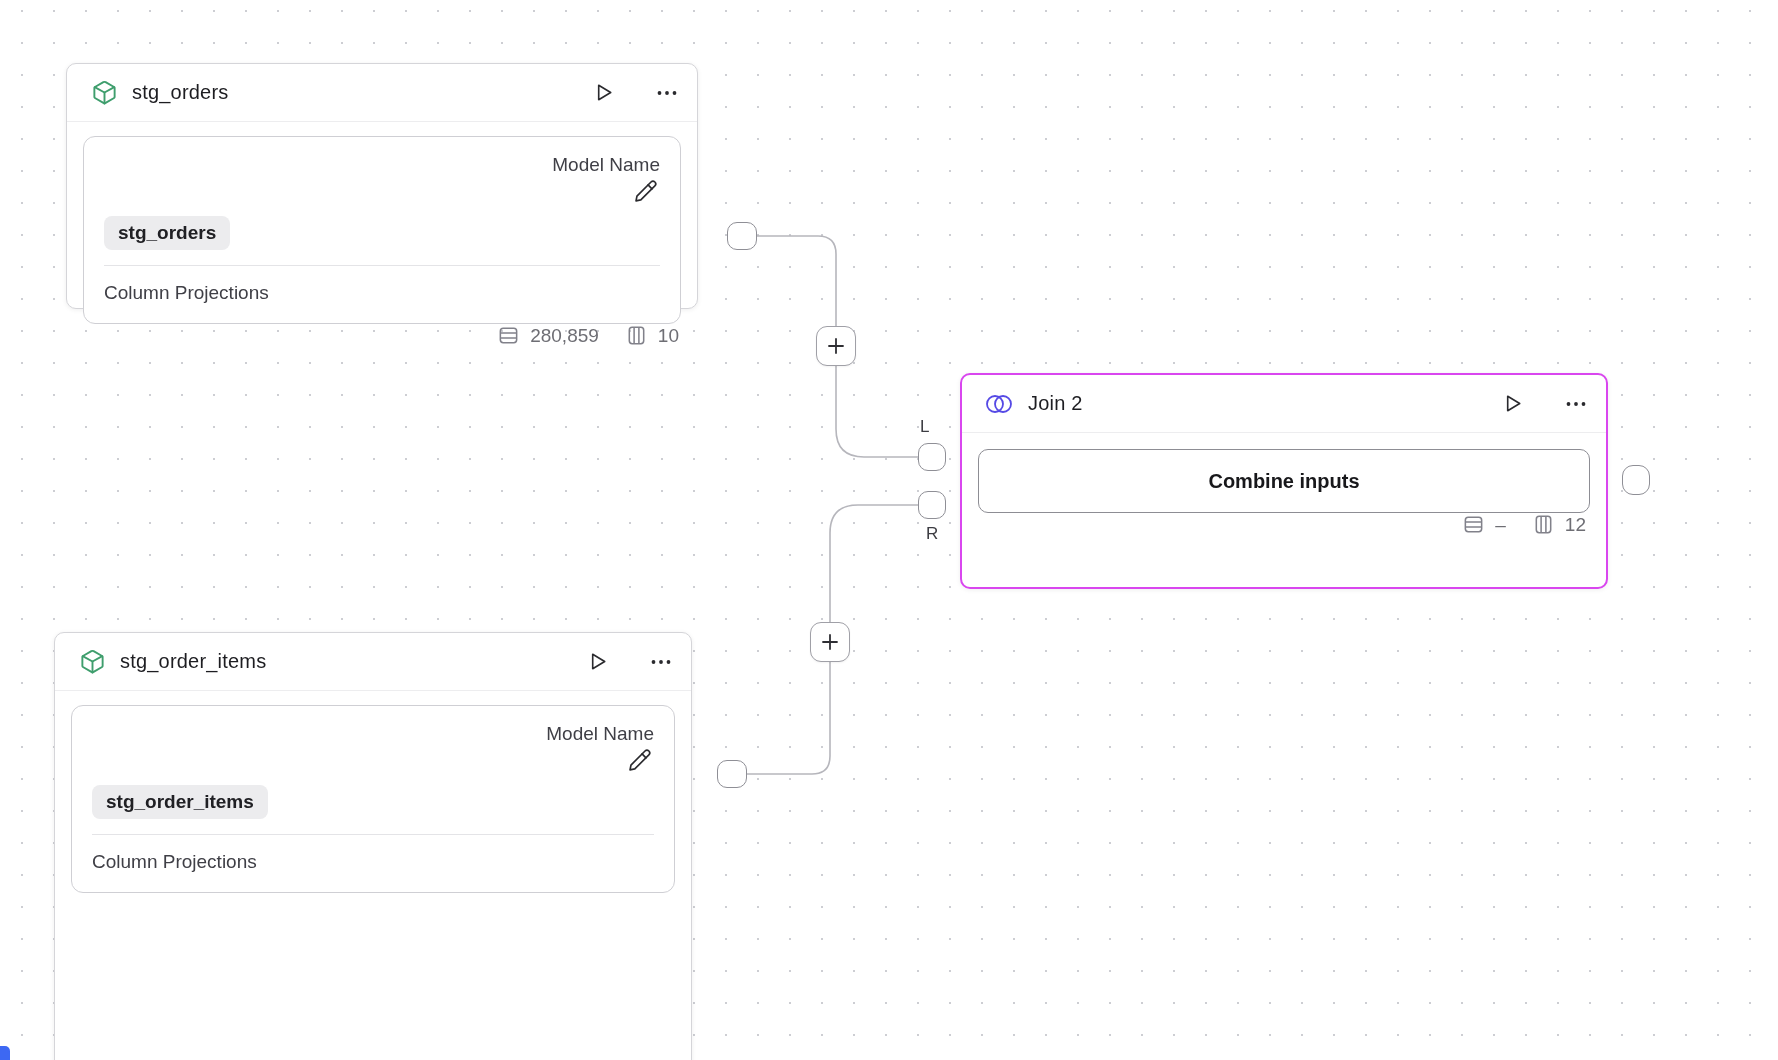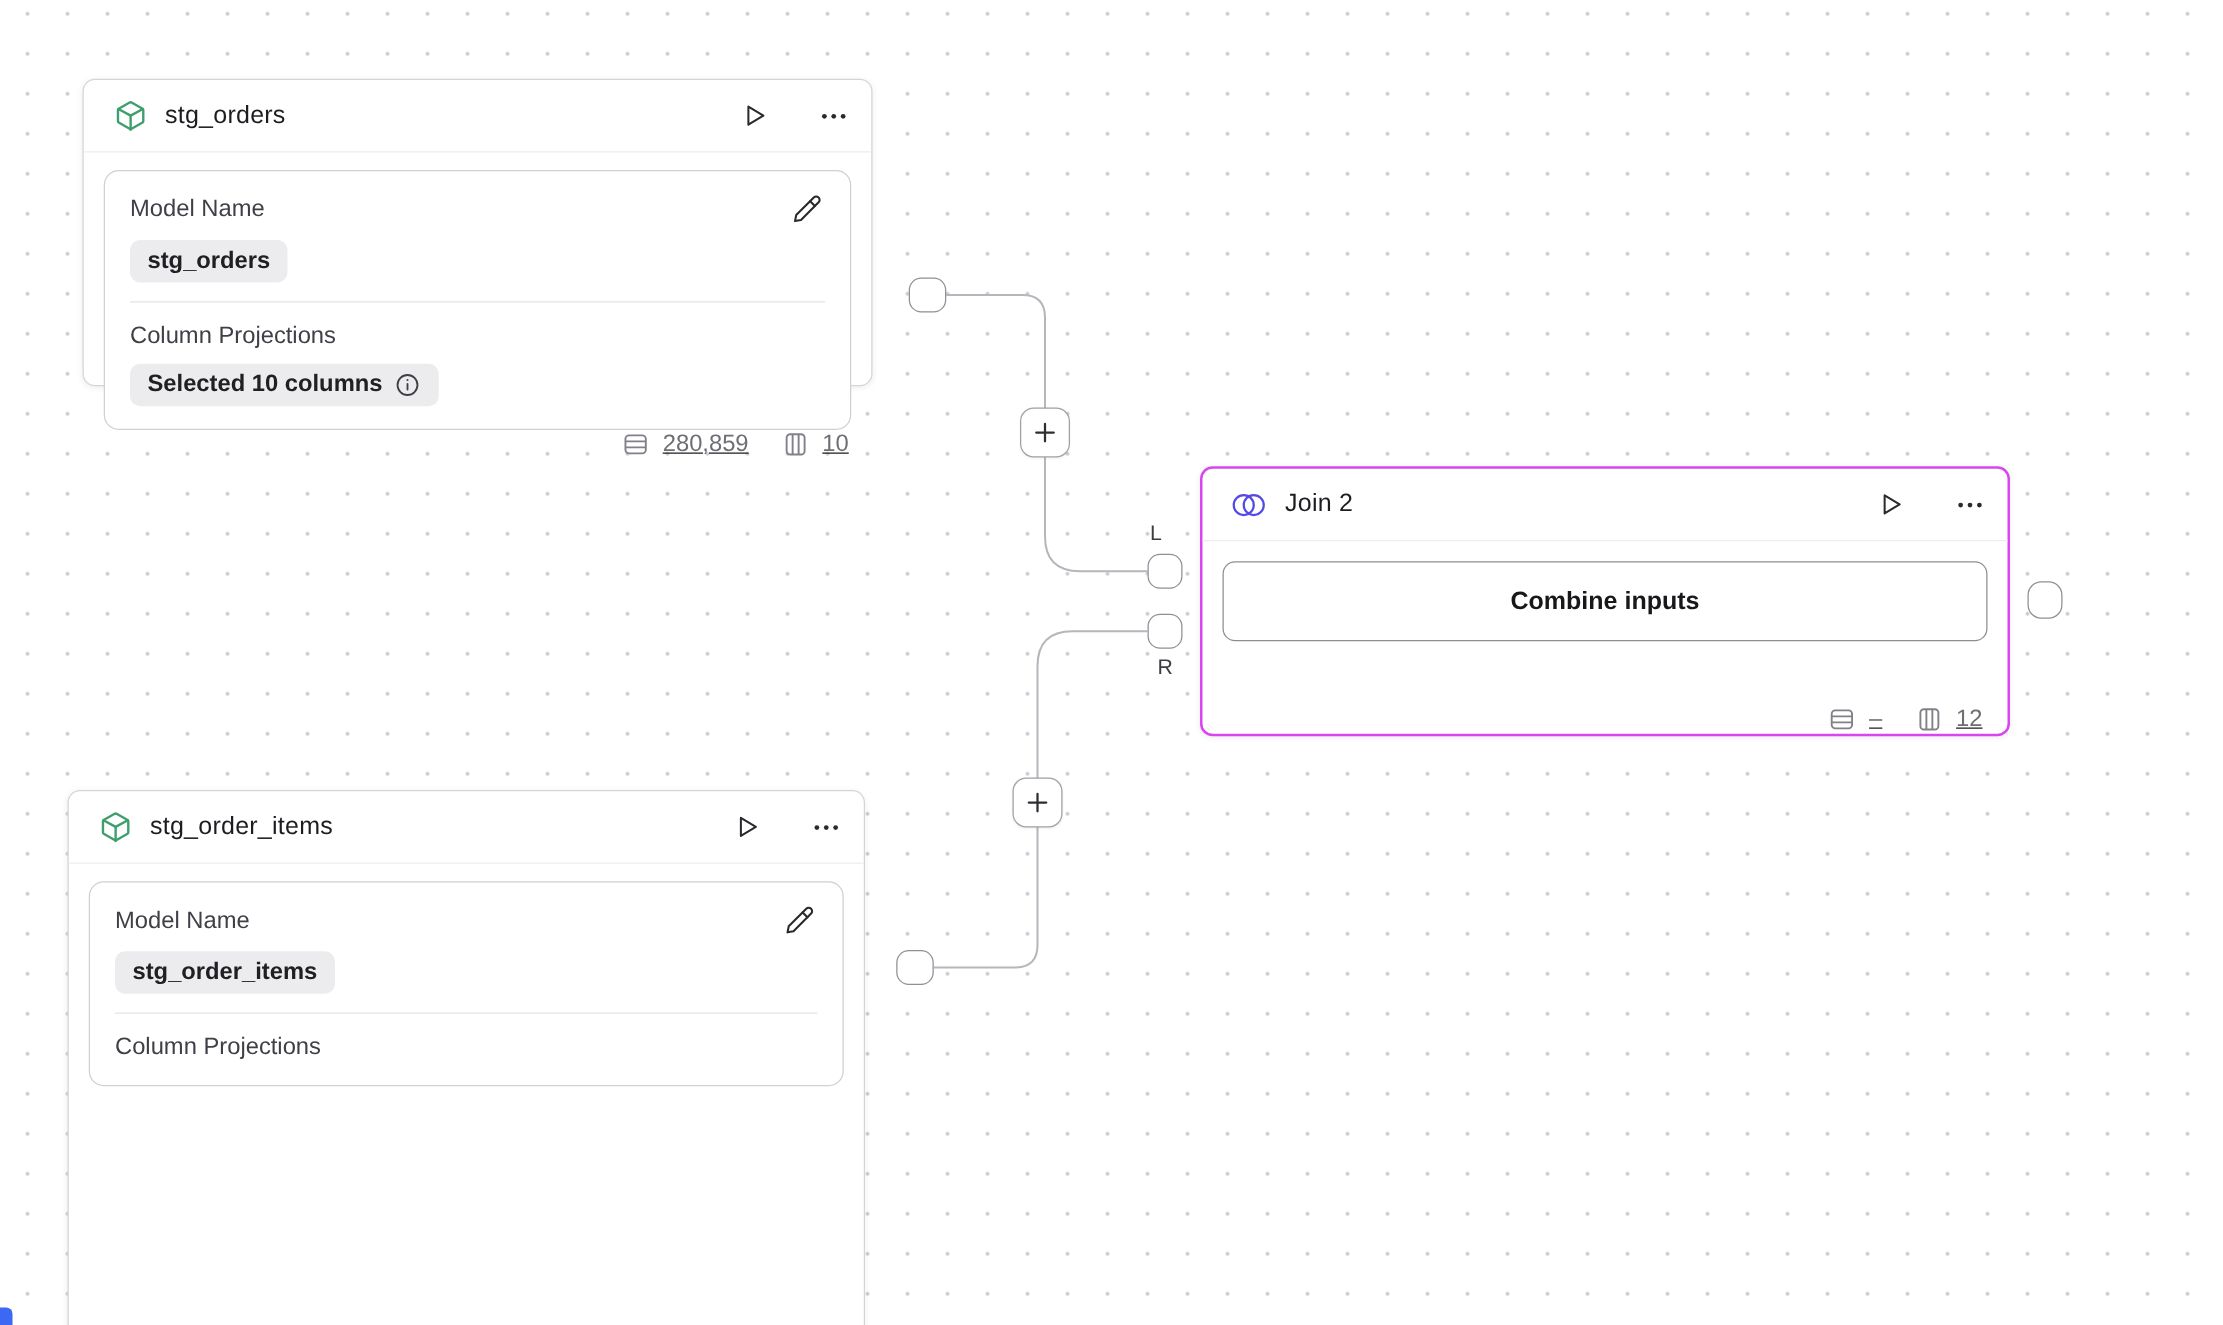--- a/index.html
+++ b/index.html
@@ -38,32 +38,32 @@
   .iconbtn{
     background:none;border:none;padding:2px;margin:0;
     display:flex;align-items:center;justify-content:center;cursor:pointer;
   }
   .menu-gap{margin-left:22px;}
   .node-body{padding:14px 16px 0;}
   .card{
     border:1.5px solid #cfcfd4;border-radius:12px;
     padding:16px 20px 18px;background:#fff;
   }
-  .card-row{display:flex;justify-content:space-between;align-items:center;}
+  .card-row{display:flex;justify-content:space-between;align-items:flex-end;flex-direction:column;}
   .flabel{font-size:19px;color:#3f3f46;line-height:24px;}
   .chip{
     display:inline-flex;align-items:center;gap:9px;
     background:#ececee;border-radius:8px;
     padding:6px 14px;margin-top:10px;
     font-size:19px;font-weight:600;color:#202024;
   }
   .card-divider{height:1px;background:#e4e4e7;margin:15px 0;}
   .node-footer{
-    flex:1;display:flex;align-items:flex-end;justify-content:flex-end;
-    gap:26px;padding-right:18px;text-decoration:underline;
+    flex:1;display:flex;align-items:flex-start;justify-content:flex-end;
+    gap:26px;padding-right:18px;
   }
   .stat{display:inline-flex;align-items:center;gap:10px;font-size:19px;font-weight:500;color:#6e6e74;}
   .combine-btn{
     margin:16px 16px 0;height:64px;width:calc(100% - 32px);box-sizing:border-box;
     border:1.5px solid #8d8d94;border-radius:10px;background:#fff;
     display:flex;align-items:center;justify-content:center;
     font-family:inherit;font-size:20px;font-weight:600;color:#18181b;cursor:pointer;
   }
   .port{
     position:absolute;z-index:3;
@@ -123,28 +123,20 @@
               <path d="M17.3 2.9a2.6 2.6 0 0 1 3.7 3.7L7.5 20.1 2.9 21l.9-4.6z"></path>
               <path d="M14.5 5.7l3.7 3.7"></path>
             </svg>
         </button>
       </div>
       <span class="chip">
         <span>stg_orders</span>
       </span>
       <div class="card-divider"></div>
       <div class="flabel">Column Projections</div>
-      <span class="chip">
-        <span>Selected 10 columns</span>
-        <svg width="22" height="22" viewBox="0 0 24 24" fill="none" stroke="#3f3f46" stroke-width="1.6">
-            <circle cx="12" cy="12" r="8.7"></circle>
-            <path d="M12 11v5" stroke-linecap="round"></path>
-            <circle cx="12" cy="7.6" r="0.9" fill="#3f3f46" stroke="none"></circle>
-          </svg>
-      </span>
     </div>
   </div>
   <div class="node-footer">
     <span class="stat">
       <svg width="23" height="23" viewBox="0 0 24 24" fill="none" stroke="#81818a" stroke-width="1.6">
           <rect x="3.5" y="4.5" width="17" height="15" rx="3"></rect>
           <path d="M3.5 9.5h17M3.5 14.5h17"></path>
         </svg>
       <span>280,859</span>
     </span>

